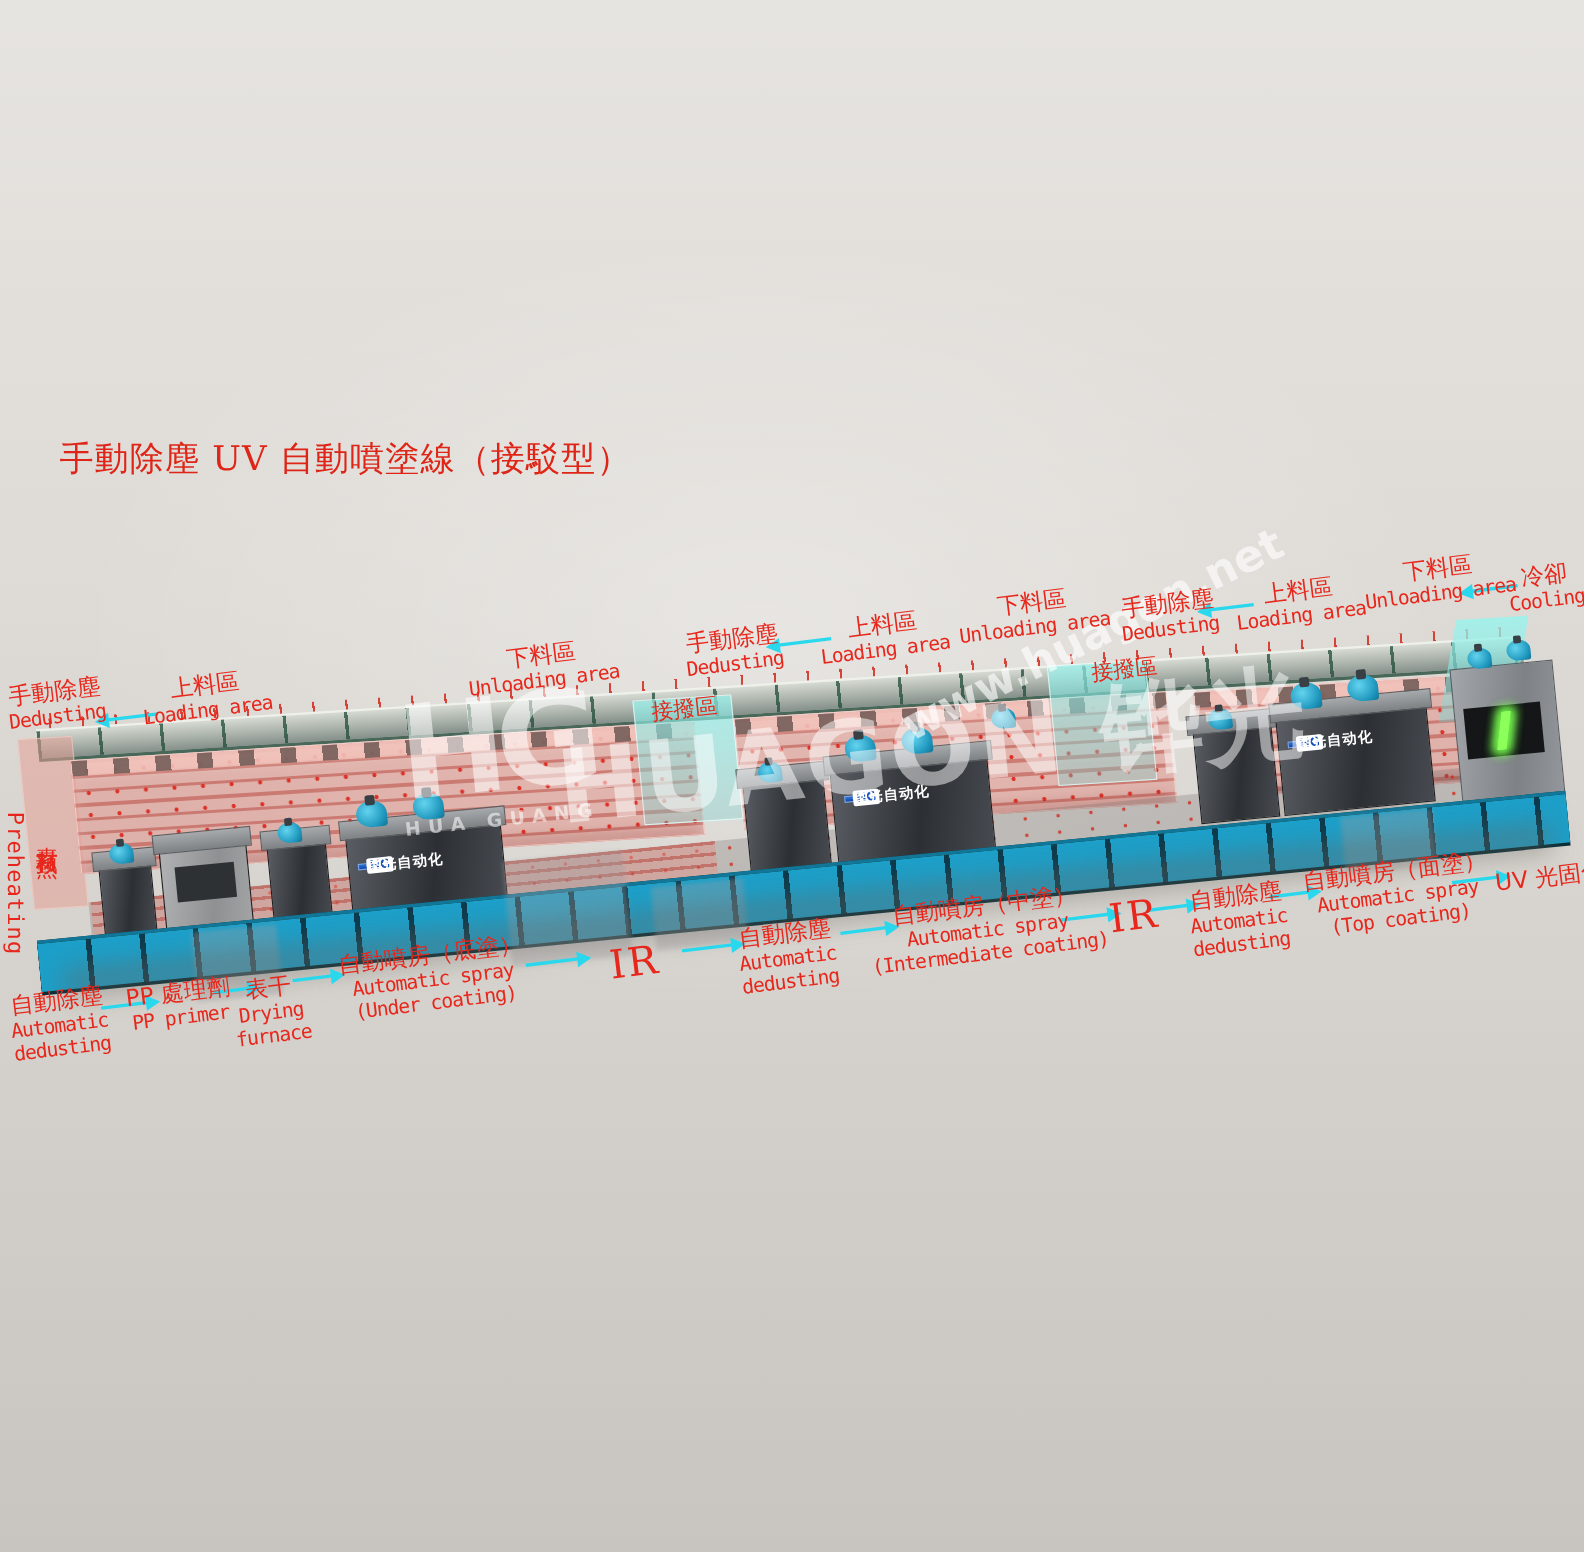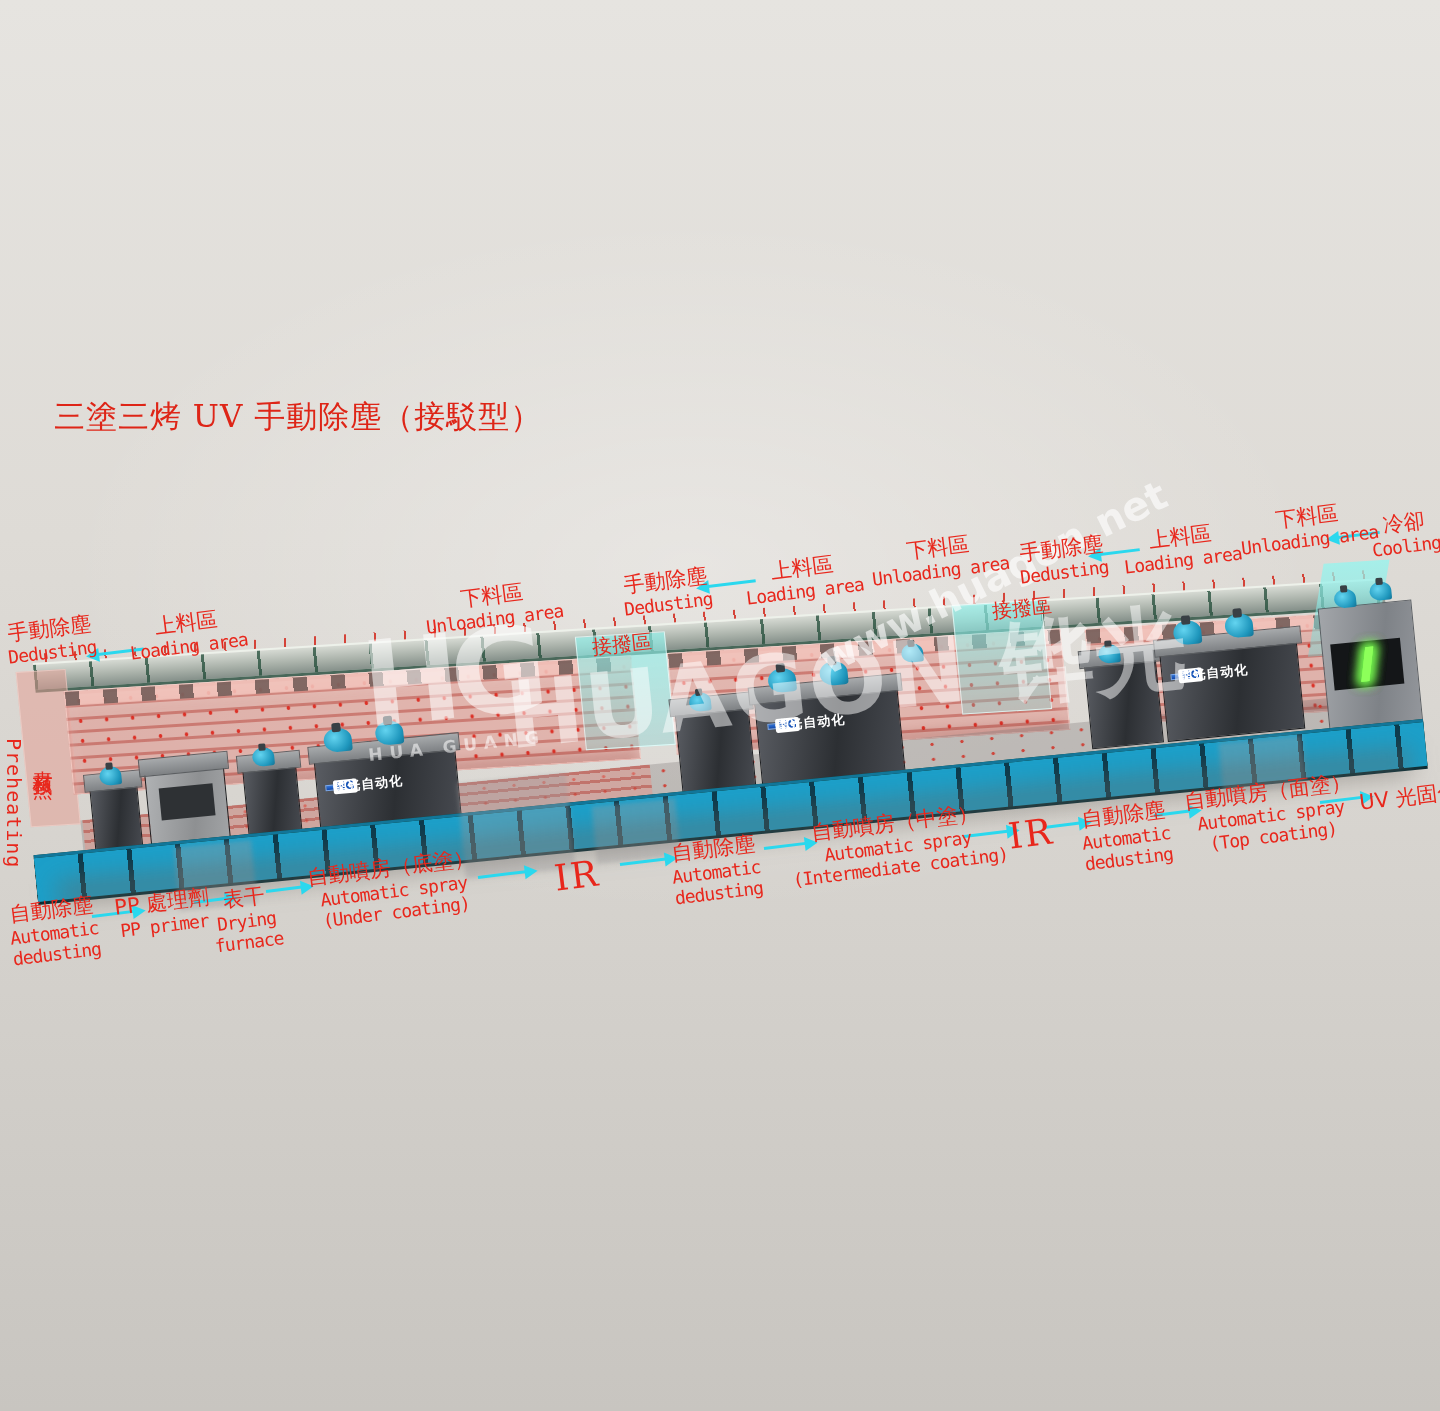--- a/index.html
+++ b/index.html
@@ -97,21 +97,21 @@
   .ar{position:absolute;height:3px;background:#2ad8ee;transform:rotate(-7deg);transform-origin:left center;z-index:29;}
   .ar::after{content:"";position:absolute;top:-5.5px;width:0;height:0;border-top:7px solid transparent;border-bottom:7px solid transparent;}
   .ar.r::after{right:-12px;border-left:13px solid #2ad8ee;}
   .ar.l::after{left:-12px;border-right:13px solid #2ad8ee;}
 </style>
 </head>
 <body>
 
 <div class="sheen"></div>
 
-<div class="title">三塗三烤 UV 手動除塵（接駁型）</div>
+<div class="title">手動除塵 UV 自動噴塗線（接駁型）</div>
 
 <div id="machine">
   <div class="backband">
     <div class="pins-row"></div>
     <div class="walkway">
         <i></i>
       </div>
     <div class="oven-return"></div>
     <div class="oven oven1">
         <div class="top"></div>

